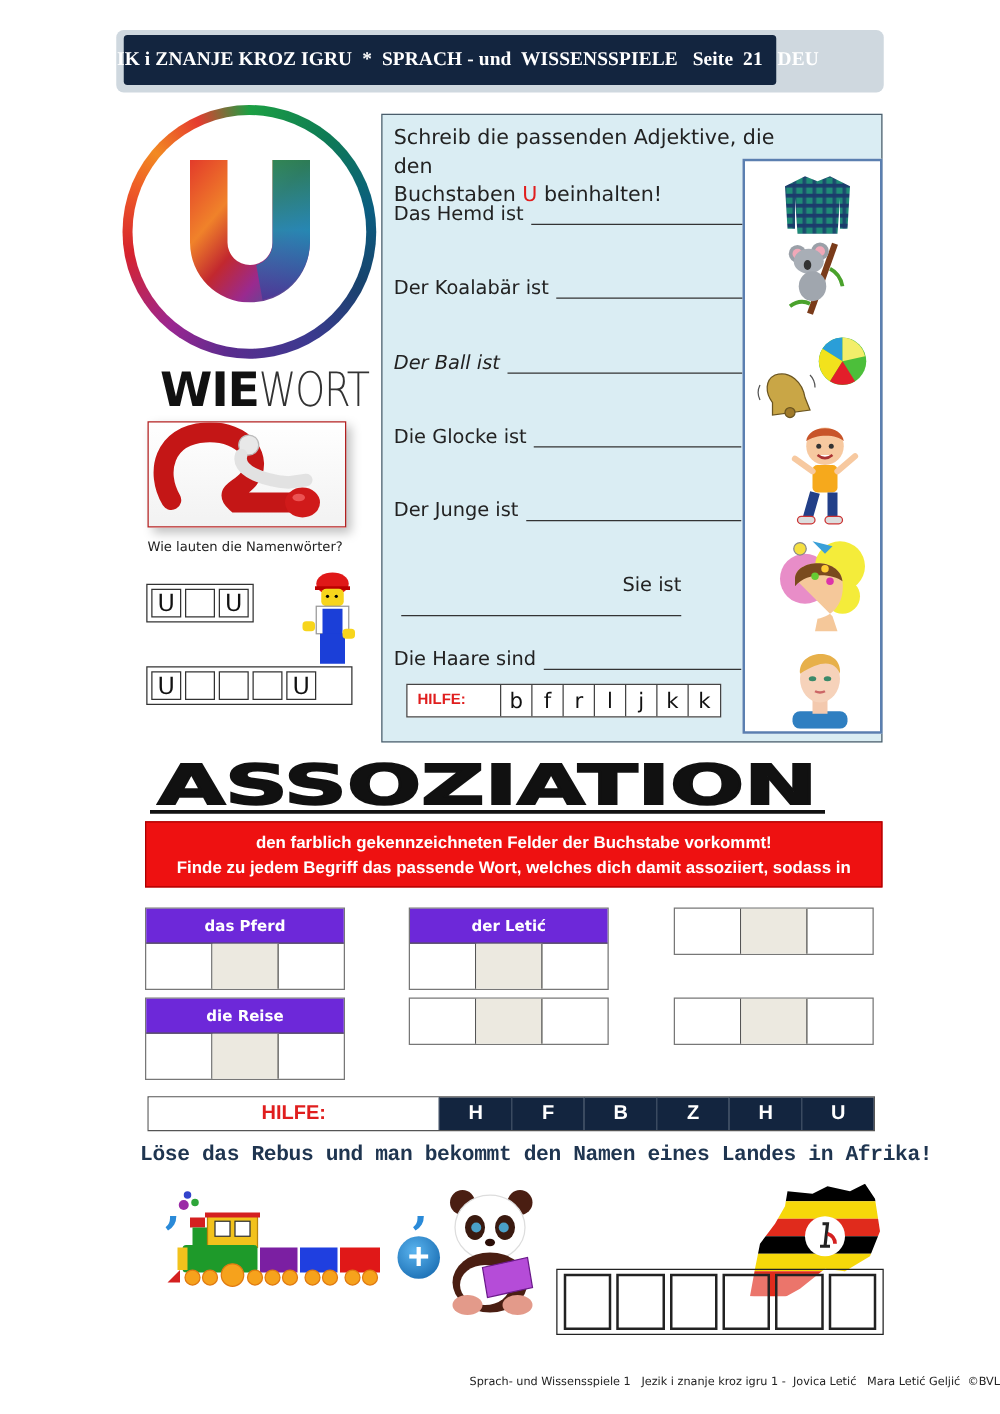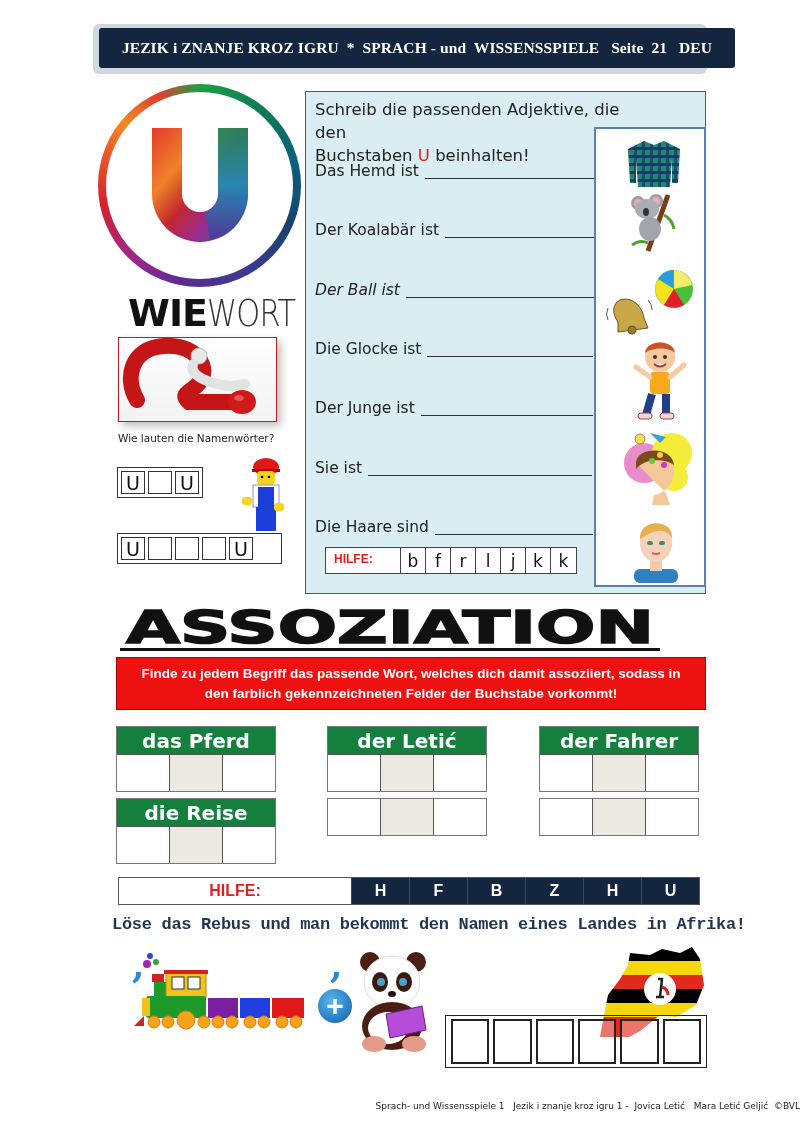--- a/index.html
+++ b/index.html
@@ -1,21 +1,21 @@
 <!DOCTYPE html>
 <html><head>
 <meta charset="utf-8">
 <style>
   * { box-sizing: border-box; margin: 0; padding: 0; }
   body { width: 800px; height: 1131px; background: #ffffff; position: relative; overflow: hidden; font-family: "Liberation Sans", sans-serif; color: #111; }
   .abs { position: absolute; }
 
   
   .banner-outer { left: 93px; top: 24px; width: 614px; height: 50px; background: #cfd8df; border-radius: 6px; }
-  .banner { left: 99px; top: 28px; width: 636px; height: 40px; background: #13253f; color: #fff; display: flex; align-items: center; justify-content: center; font-family: "Liberation Serif", serif; font-weight: bold; font-size: 15.5px; letter-spacing: 0.1px; border-radius: 3px; }
+  .banner { left: 99px; top: 28px; width: 522px; height: 40px; background: #13253f; color: #fff; display: flex; align-items: center; justify-content: center; font-family: "Liberation Serif", serif; font-weight: bold; font-size: 15.5px; letter-spacing: 0.1px; border-radius: 3px; }
   .banner span { white-space: pre; }
 
   
   .logo-ring { left: 98px; top: 84px; width: 203px; height: 203px; border-radius: 50%;
     background: conic-gradient(#1c9f43 0deg, #0e7a55 40deg, #0b5d80 80deg, #18436d 115deg, #3b3a8f 150deg, #5a2c8e 190deg, #9b2691 220deg, #d6232e 260deg, #ee5a27 290deg, #f28a22 310deg, #e53b2f 335deg, #1c9f43 360deg); }
   .logo-ring-inner { left: 106px; top: 92px; width: 187px; height: 187px; border-radius: 50%; background: #fff; }
   .logo-u { left: 150px; top: 128px; width: 100px; height: 114px; }
   .wiewort { left: 128px; top: 290px; font-size: 40px; letter-spacing: -1px; }
   .wiewort .b { font-weight: 900; font-family: "DejaVu Sans", sans-serif; font-size: 38px; }
   .wiewort .l { font-weight: 300; font-family: "DejaVu Sans", sans-serif; font-size: 38px; color: #333; transform: scaleX(0.8); display: inline-block; transform-origin: left; }
@@ -27,36 +27,36 @@
   .boxrow { display: flex; gap: 3px; border: 1.5px solid #333; padding: 3px; background: #fff; }
   .boxrow .cell { width: 24px; height: 23px; border: 1.5px solid #333; font-size: 19px; display: flex; align-items: center; justify-content: center; font-family: "DejaVu Sans", sans-serif; }
   .row3 { left: 117px; top: 467px; }
   .row5 { left: 117px; top: 533px; width: 165px; }
   .lego { left: 238px; top: 457px; width: 50px; height: 78px; }
 
   
   .adj-panel { left: 305px; top: 91px; width: 401px; height: 503px; background: #daedf3; border: 1.5px solid #4b5d6b; }
   .adj-title { left: 315px; top: 98px; font-size: 16.5px; line-height: 23px; font-family: "DejaVu Sans", sans-serif; color: #222; width: 330px; }
   .adj-title .red { color: #e01e1e; }
-  .adj-line { position: absolute; left: 315px; font-size: 15.5px; font-family: "DejaVu Sans", sans-serif; color: #222; display: flex; align-items: center; }
+  .adj-line { position: absolute; left: 315px; font-size: 15.5px; font-family: "DejaVu Sans", sans-serif; color: #222; display: flex; align-items: flex-end; }
   .adj-line .blank { display: inline-block; border-bottom: 1.5px solid #333; height: 16px; margin-left: 6px; }
   .pic-col { left: 594px; top: 127px; width: 112px; height: 460px; background: #fff; border: 2.5px solid #5b7fb0; }
 
   .hilfe1 { left: 325px; top: 547px; display: flex; border: 1.5px solid #444; background: #fff; height: 27px; }
   .hilfe1 .lab { width: 75px; color: #e01e1e; font-weight: bold; font-size: 12px; padding: 4px 0 0 8px; border-right: 1.5px solid #444; }
   .hilfe1 .l { width: 25px; border-right: 1.5px solid #444; font-size: 17px; font-family: "DejaVu Sans", sans-serif; display: flex; align-items: center; justify-content: center; }
   .hilfe1 .l:last-child { border-right: none; }
 
   
   .asso-title { left: 120px; top: 605px; width: 540px; height: 44px; }
   .asso-line { left: 120px; top: 648px; width: 540px; height: 3px; background: #111; }
   .asso-banner { left: 116px; top: 657px; width: 590px; height: 53px; background: #ee1111; color: #fff; font-weight: bold; font-size: 13.5px; text-align: center; line-height: 20px; padding-top: 6px; border: 1px solid #a00; }
 
   .wbox { position: absolute; width: 160px; border: 1.5px solid #777; background: #fff; }
-  .wbox .head { background: #15803d; color: #fff; font-weight: bold; font-size: 20px; text-align: center; height: 28px; line-height: 28px; border-bottom: 1.5px solid #555; font-family: "DejaVu Sans", sans-serif; }
+  .wbox .head { background: #6d28d9; color: #fff; font-weight: bold; font-size: 12px; text-align: center; height: 28px; line-height: 28px; border-bottom: 1.5px solid #555; font-family: "DejaVu Sans", sans-serif; }
   .wbox .cells { display: flex; height: 36px; }
   .wbox .cells div { flex: 1; border-right: 1.5px solid #555; }
   .wbox .cells div:last-child { border-right: none; }
   .wbox .cells .hl { background: #ece9e0; }
 
   .hilfe2 { left: 118px; top: 877px; width: 582px; height: 28px; display: flex; border: 1px solid #555; }
   .hilfe2 .lab { width: 232px; background: #fff; color: #e01e1e; font-weight: bold; font-size: 16px; display: flex; align-items: center; justify-content: center; }
   .hilfe2 .l { flex: 1; background: #13253f; color: #fff; font-weight: bold; font-size: 16px; display: flex; align-items: center; justify-content: center; border-left: 1px solid #3a4a60; }
 
   .rebus-title { left: 112px; top: 915px; width: 590px; font-weight: bold; font-size: 17px; color: #1f3550; font-family: Liberation Mono, monospace; letter-spacing: -0.3px; white-space: nowrap; }
@@ -157,21 +157,21 @@
     <span class="blank" style="width:188px"></span>
 </div>
 <div class="adj-line" style="top:340px;">
   <span>Die Glocke ist</span>
     <span class="blank" style="width:166px"></span>
 </div>
 <div class="adj-line" style="top:399px;">
   <span>Der Junge ist</span>
     <span class="blank" style="width:172px"></span>
 </div>
-<div class="adj-line" style="top:459px;">
+<div class="adj-line" style="top:459px;flex-direction:column;">
   <span>Sie ist</span>
     <span class="blank" style="width:224px"></span>
 </div>
 <div class="adj-line" style="top:518px;">
   <span>Die Haare sind</span>
     <span class="blank" style="width:158px"></span>
 </div>
 
 <div class="abs pic-col">
 
@@ -259,42 +259,41 @@
   <div class="l">j</div>
   <div class="l">k</div>
   <div class="l">k</div>
 </div>
 
 <svg class="abs asso-title" viewBox="0 0 540 44">
   <text x="270" y="38" text-anchor="middle" font-family="DejaVu Sans, sans-serif" font-weight="bold" font-size="44" textLength="528" lengthAdjust="spacingAndGlyphs" fill="#111" stroke="#111" stroke-width="1.5">ASSOZIATION</text>
 </svg>
 <div class="abs asso-line"></div>
 <div class="abs asso-banner">
+  <div>den farblich gekennzeichneten Felder der Buchstabe vorkommt!</div>
   <div>Finde zu jedem Begriff das passende Wort, welches dich damit assoziiert, sodass in</div>
-  <div>den farblich gekennzeichneten Felder der Buchstabe vorkommt!</div>
 </div>
 
 <div class="wbox" style="left:116px;top:726px;">
   <div class="head">das Pferd</div>
   <div class="cells">
       <div></div>
       <div class="hl"></div>
       <div></div>
     </div>
 </div>
 <div class="wbox" style="left:327px;top:726px;">
   <div class="head">der Letić</div>
   <div class="cells">
       <div></div>
       <div class="hl"></div>
       <div></div>
     </div>
 </div>
 <div class="wbox" style="left:539px;top:726px;">
-  <div class="head">der Fahrer</div>
   <div class="cells">
       <div></div>
       <div class="hl"></div>
       <div></div>
     </div>
 </div>
 <div class="wbox" style="left:116px;top:798px;">
   <div class="head">die Reise</div>
   <div class="cells">
       <div></div>

